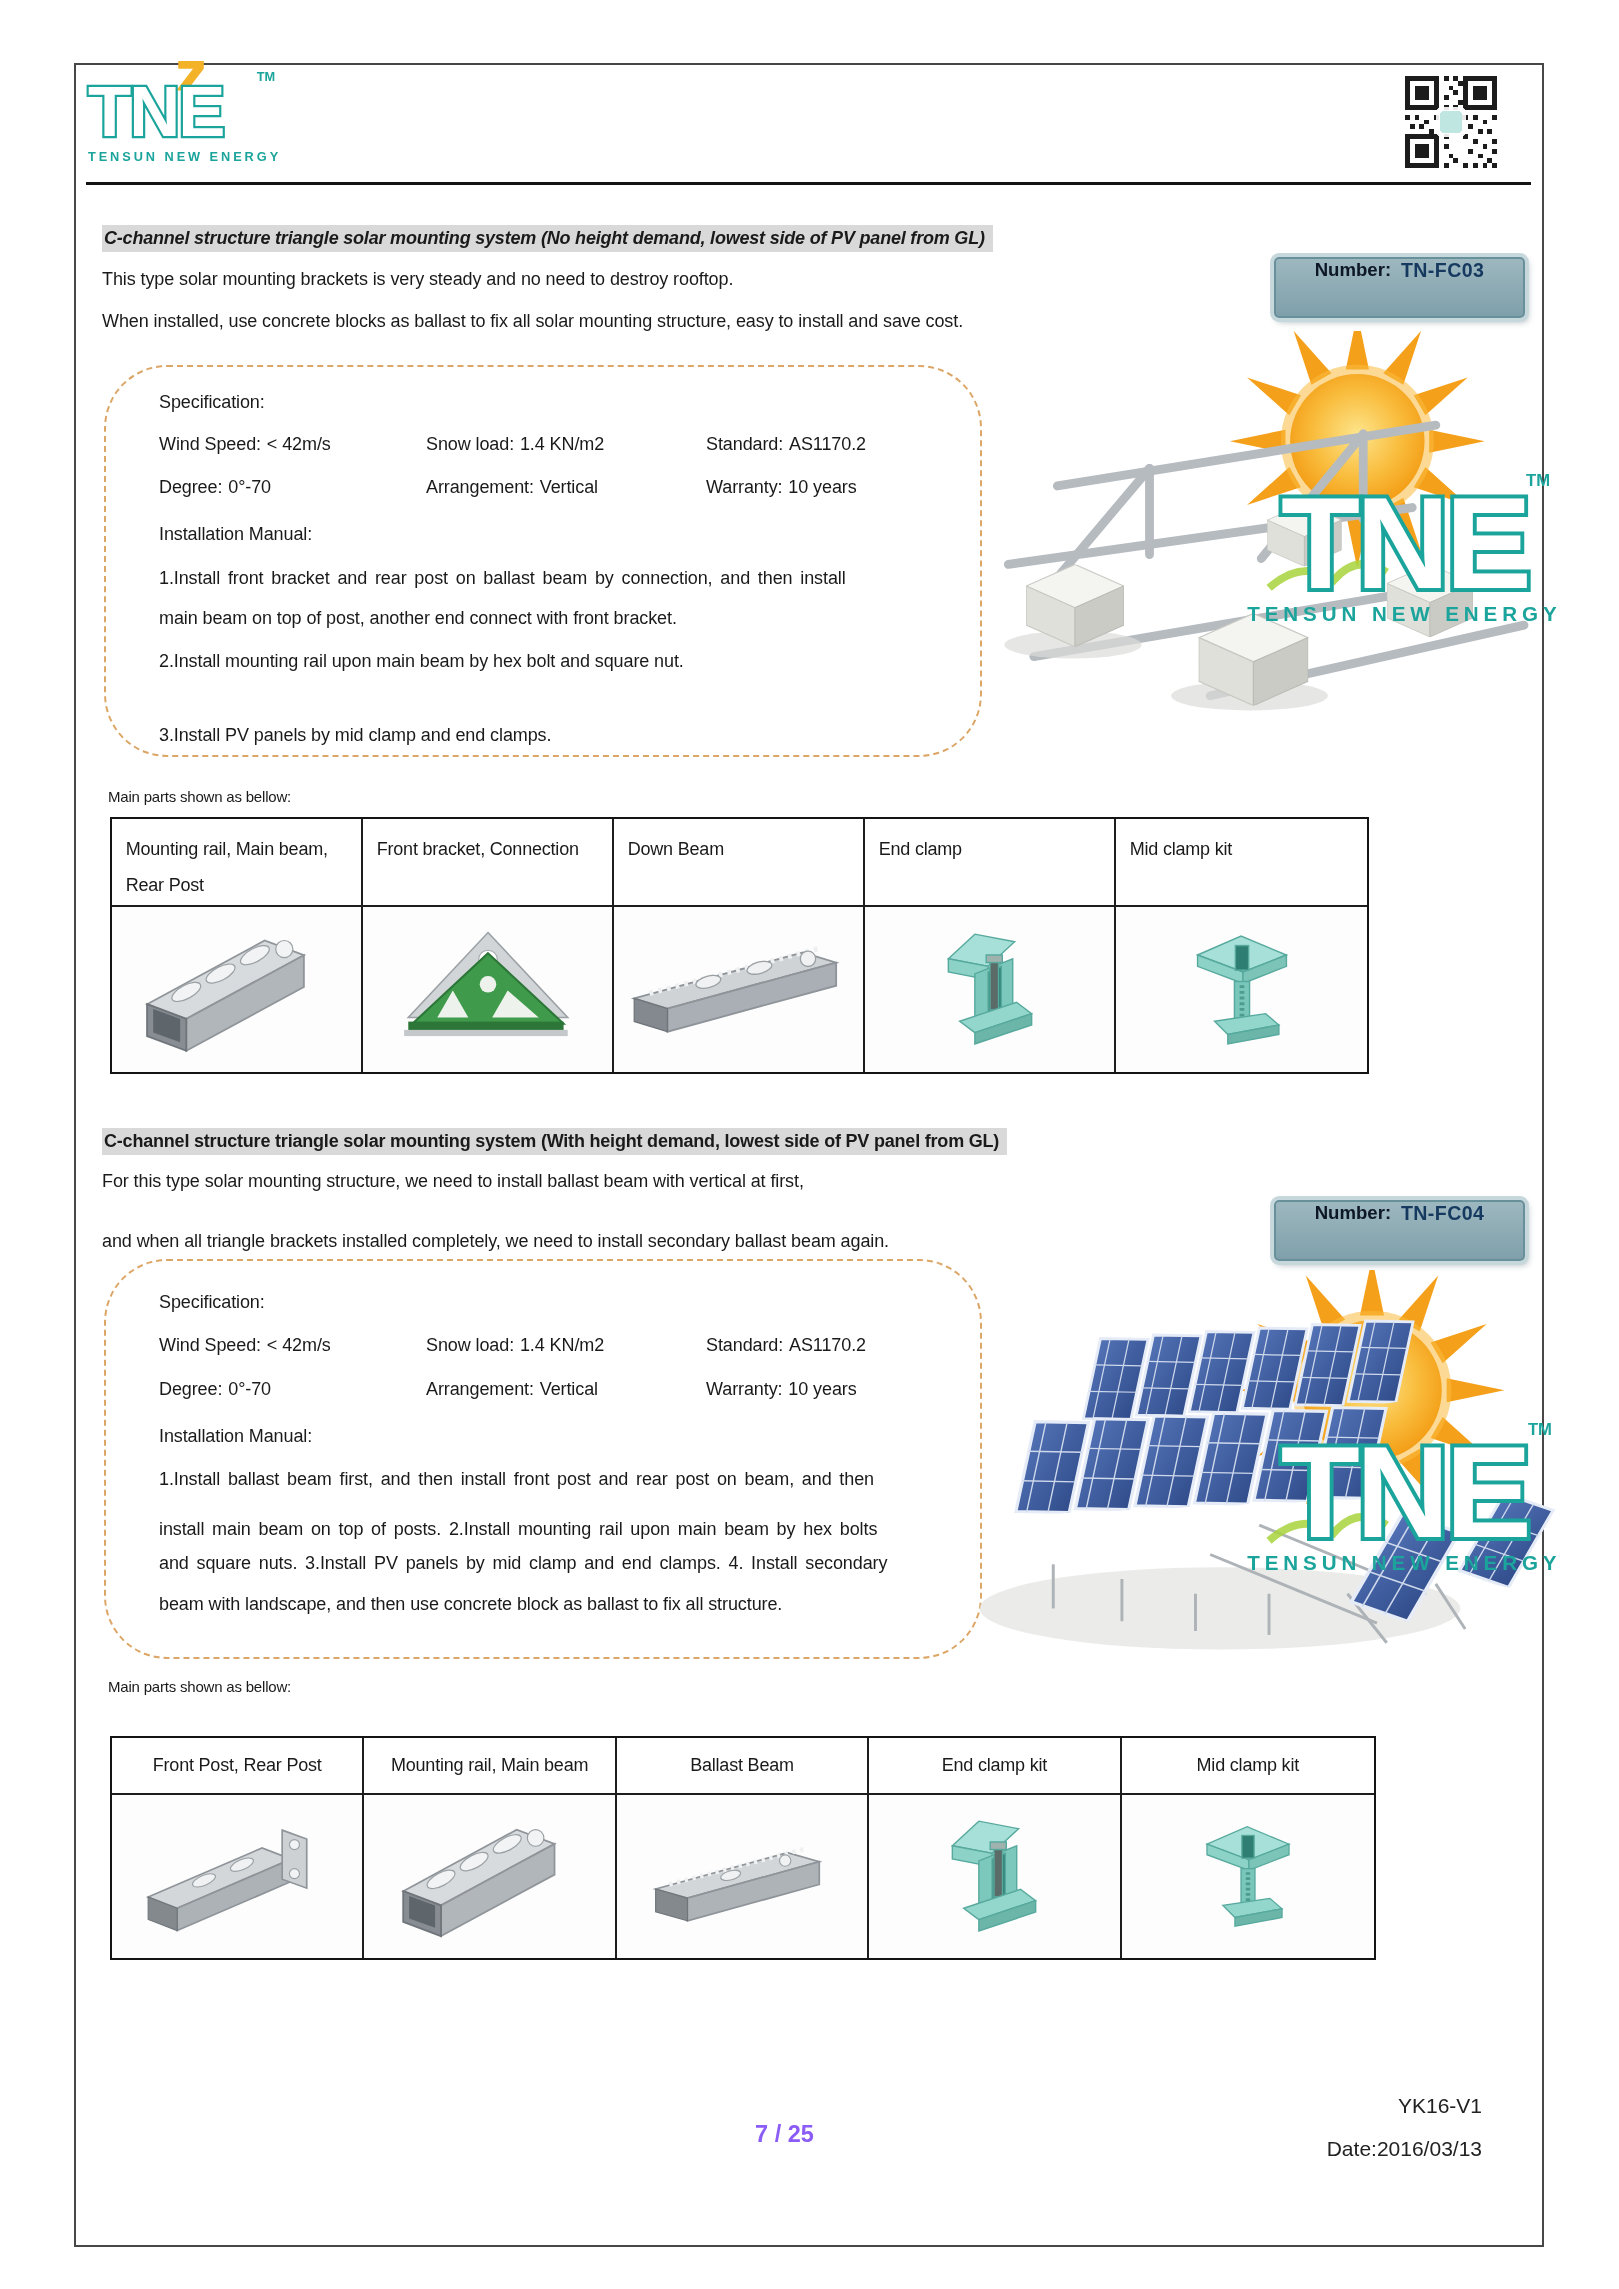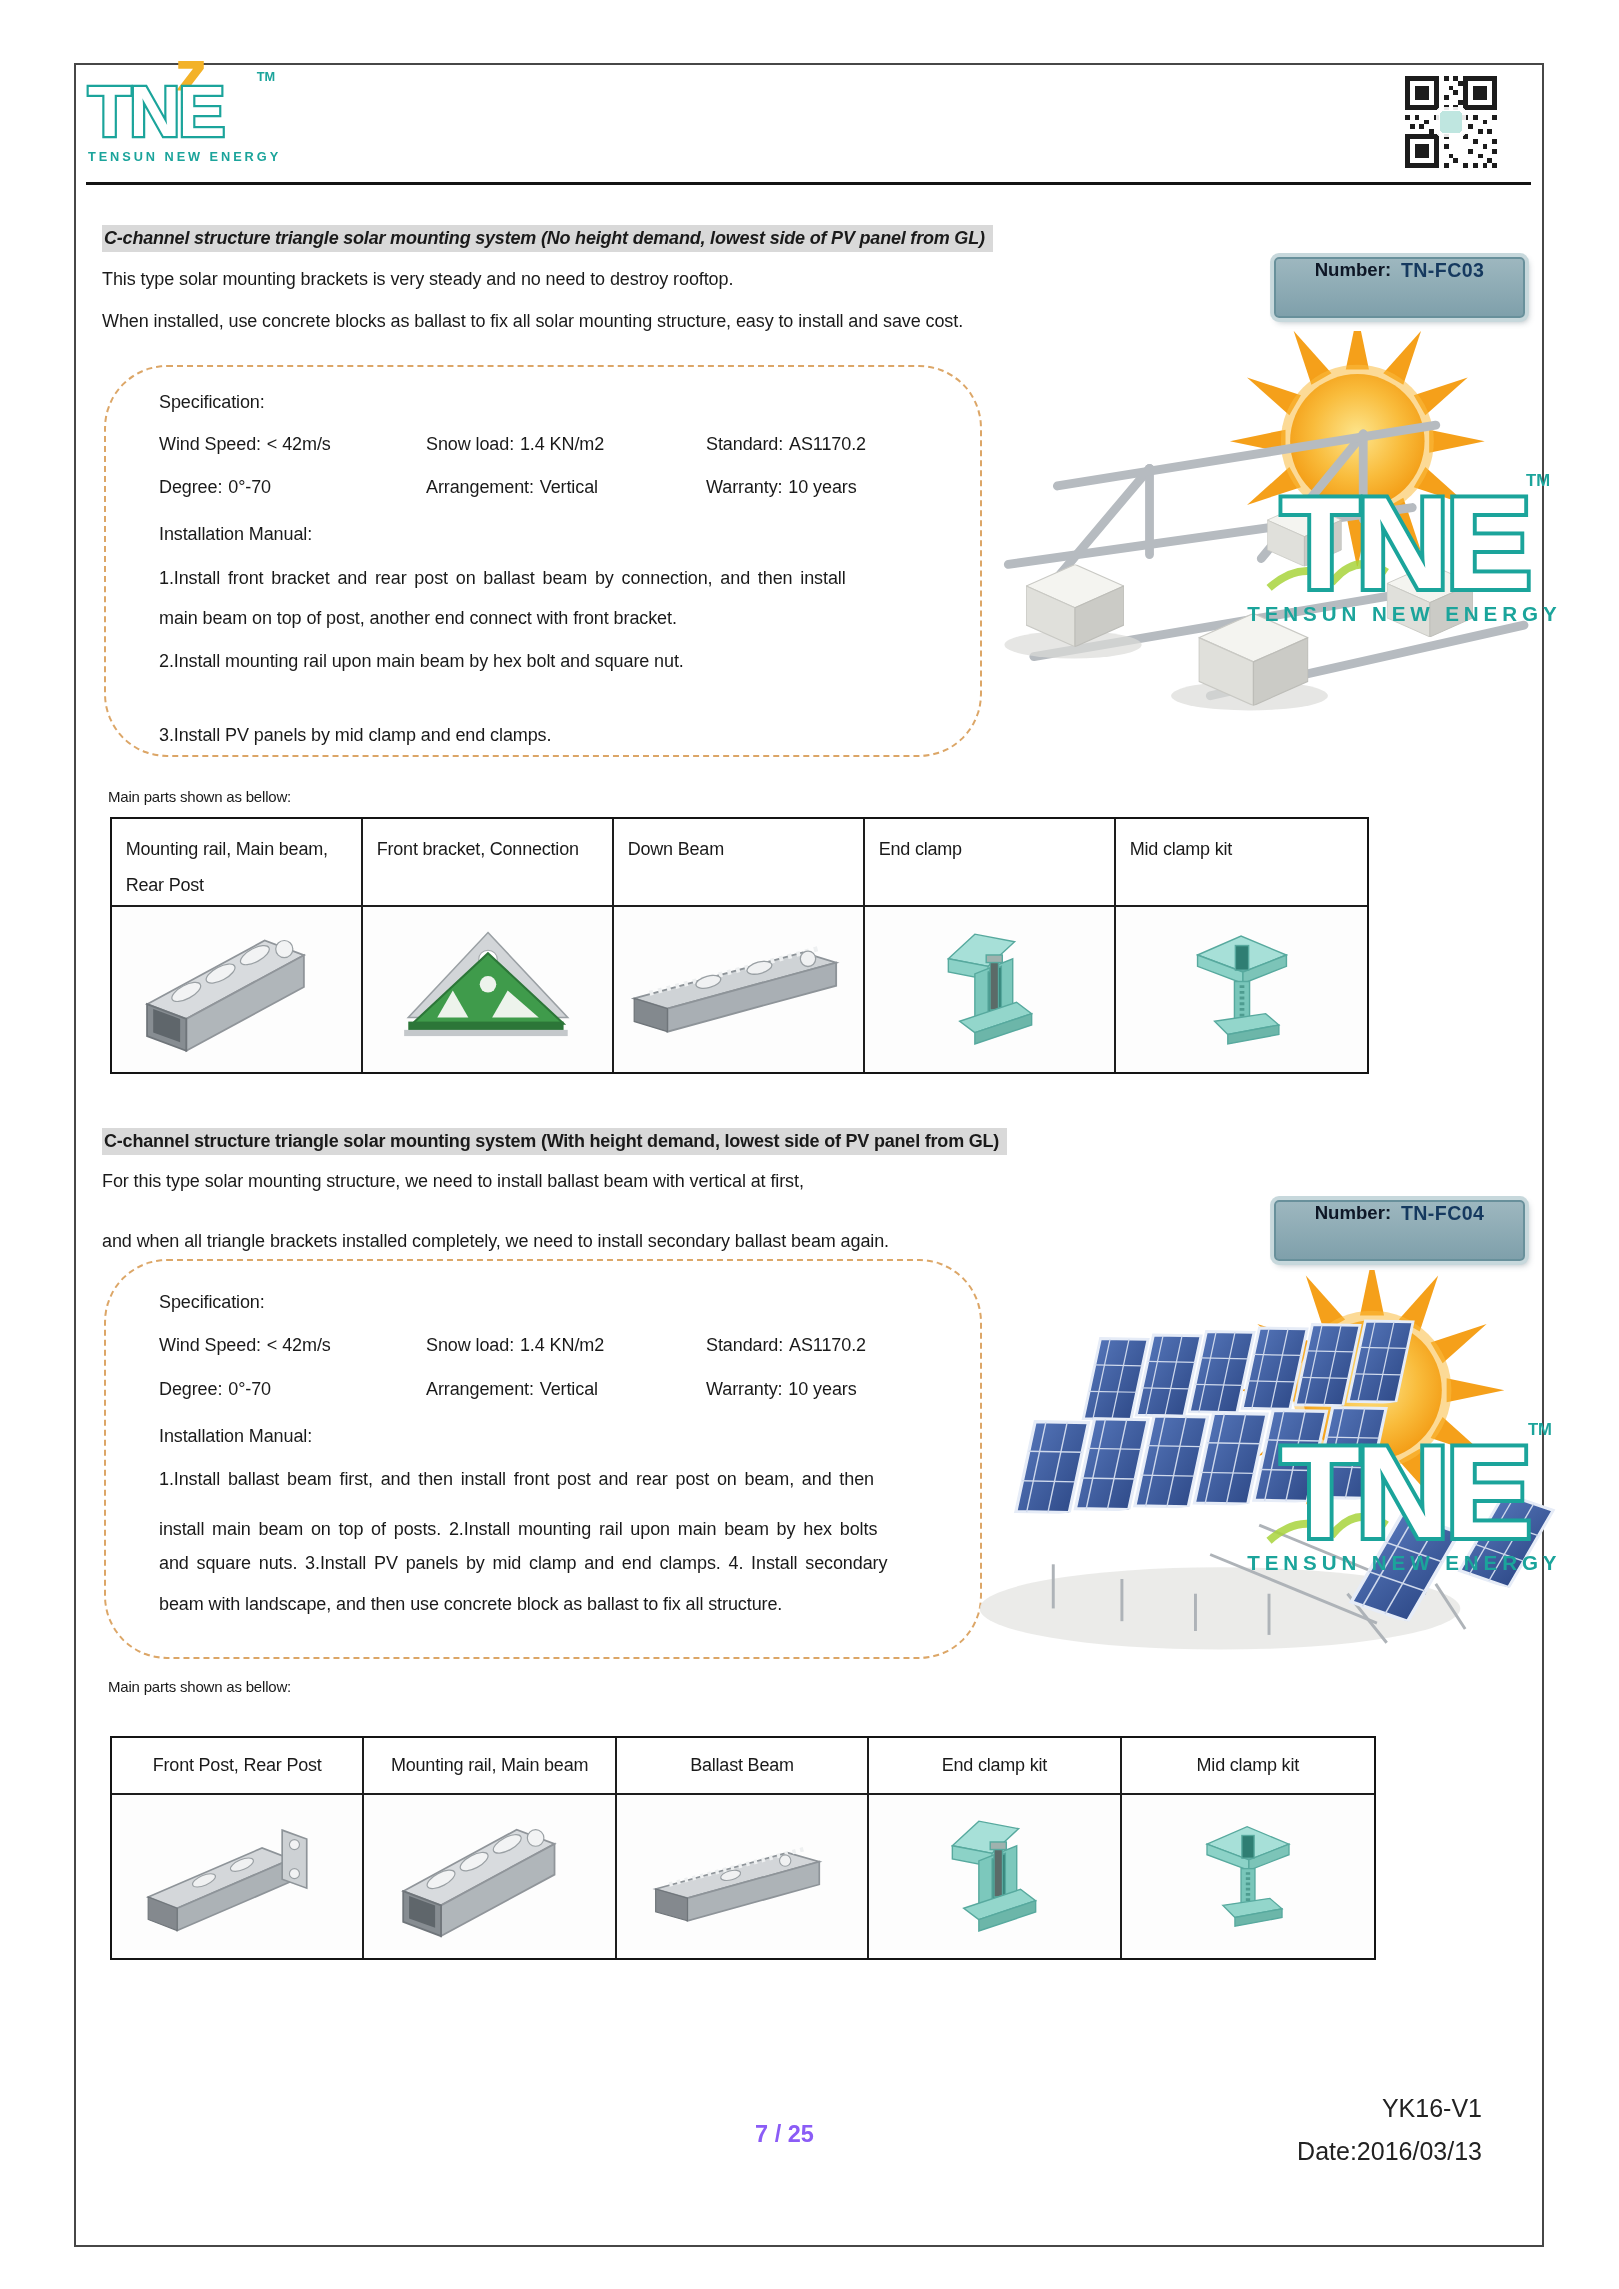--- a/index.html
+++ b/index.html
@@ -26,21 +26,21 @@
   .t1 { width:1255px; grid-template-rows:88px 165px; }
   .t2 { width:1262px; grid-template-rows:57px 163px;margin-top:31px; }
   .ptable > div { border-right:2px solid #1d1d1d; border-bottom:2px solid #1d1d1d; }
   .ptable > div:nth-child(5n) { border-right:none; }
   .ptable > div:nth-child(n+6) { border-bottom:none; }
   .hcell { text-align:left; font-size:18px; padding:11.8px 13.7px 0 13.7px; line-height:36px; letter-spacing:-0.2px; }
   .t2 .hcell { display:flex; align-items:center; justify-content:center; padding:0 7.8px; line-height:normal; }
   .icell { display:flex; align-items:center; justify-content:center; background:#fdfdfd; }
 
   .pagenum { position:absolute; left:667px; top:2121px; width:235px; text-align:center; font-size:23.5px; font-weight:bold; color:#8b5cf6; }
-  .foot-right { position:absolute; right:137px; text-align:right; font-size:25px; color:#222; white-space:nowrap; }
+  .foot-right { position:absolute; right:137px; text-align:right; font-size:21px; color:#222; white-space:nowrap; }
 
   .logo-wrap { position:absolute; left:84px; top:55px; }
   .qr-wrap { position:absolute; left:1400px; top:71px; }
   svg { display:block; }
 </style>
 </head>
 <body>
 
 <svg width="0" height="0" style="position:absolute" aria-hidden="true">
   <defs>

